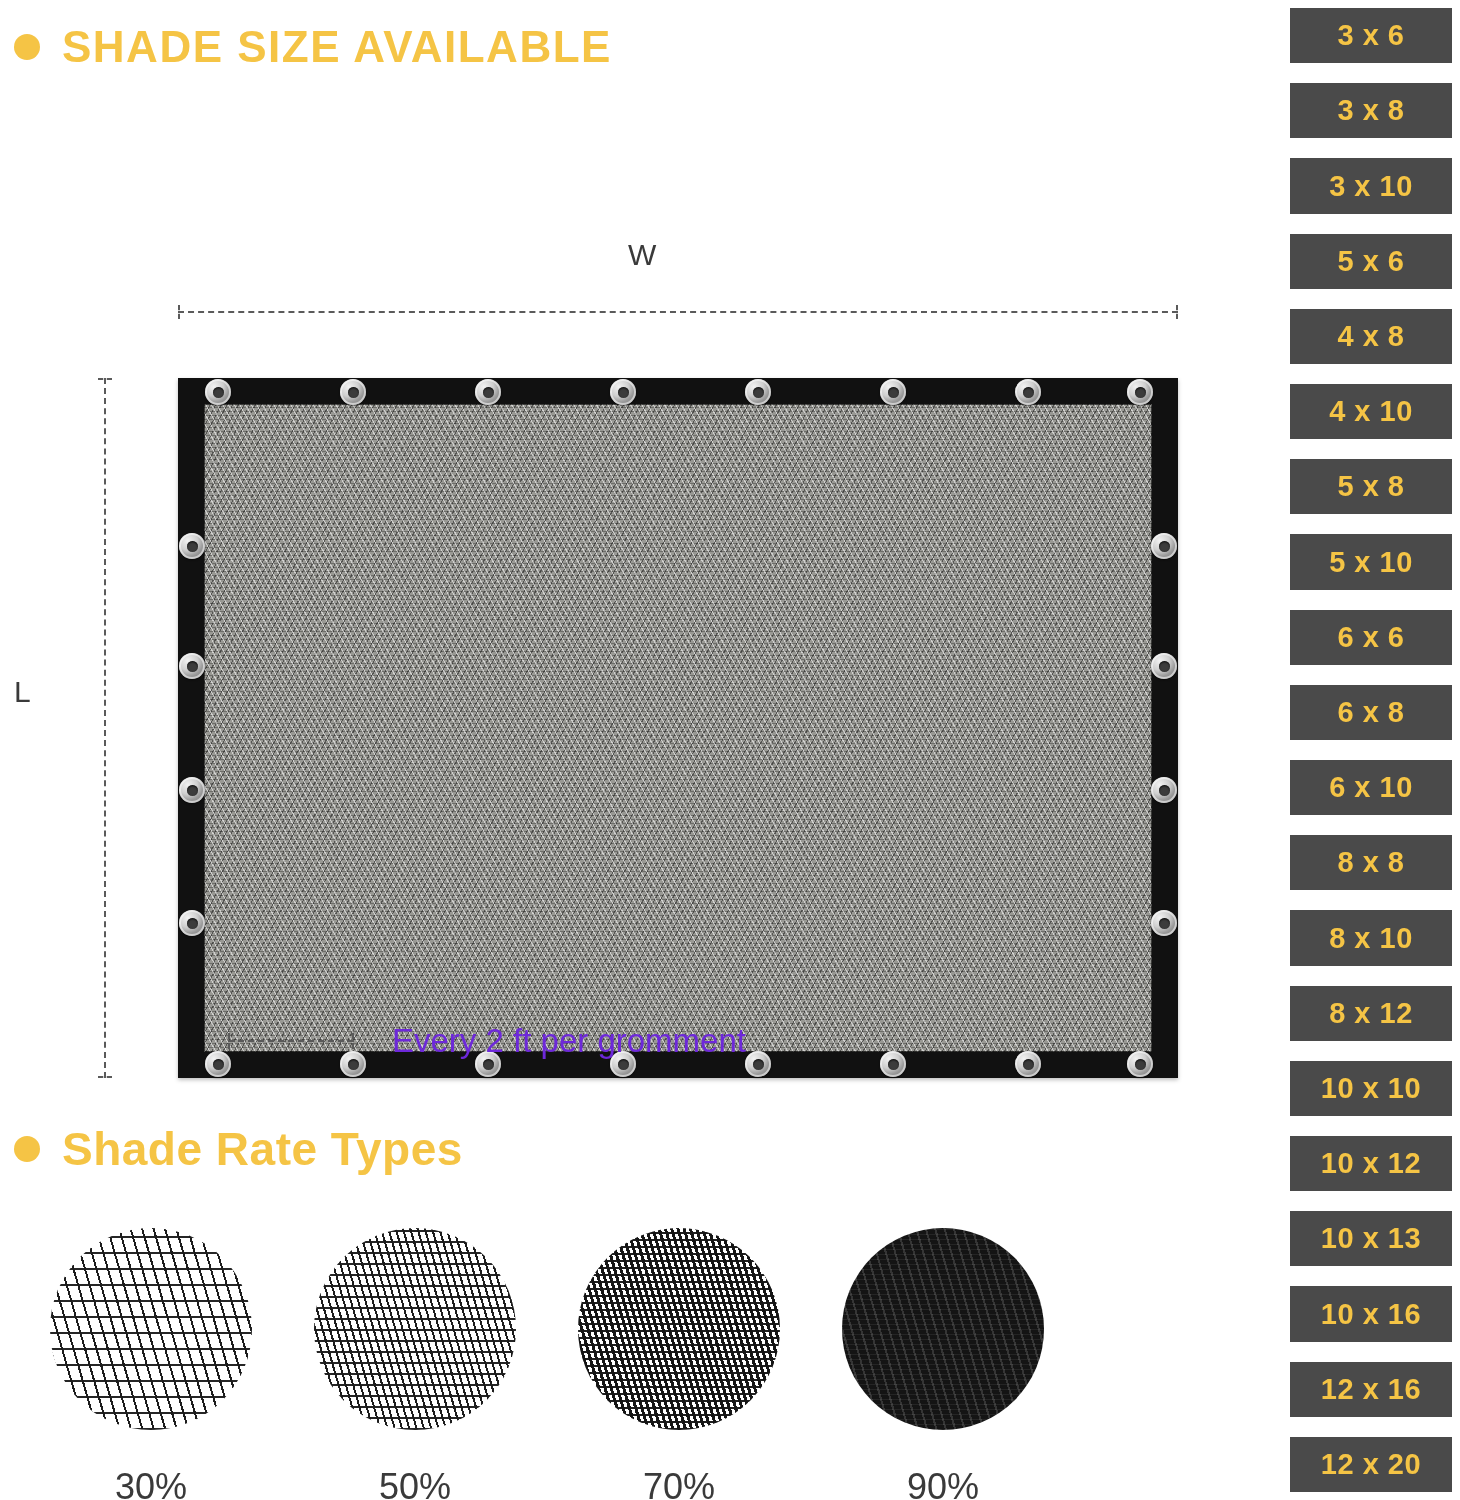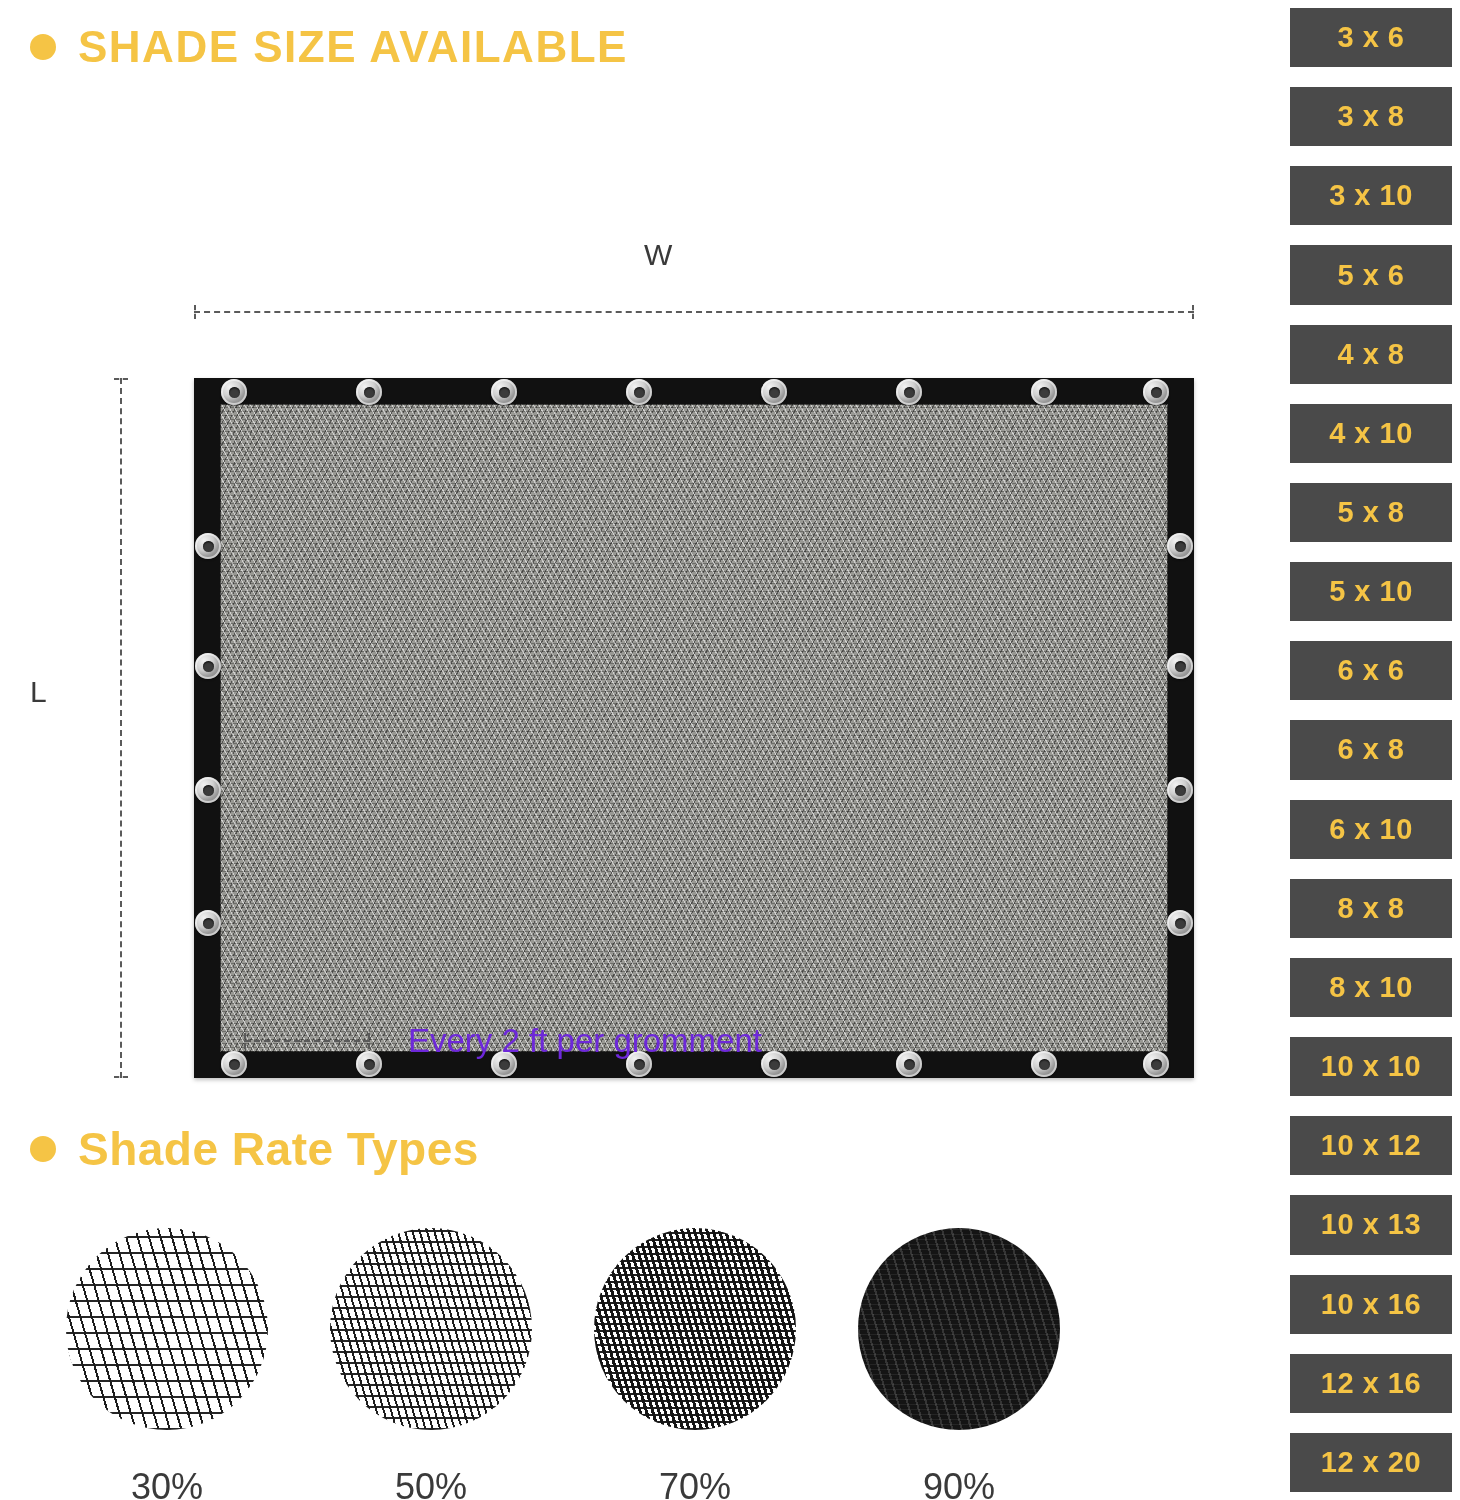--- a/index.html
+++ b/index.html
@@ -14,21 +14,21 @@
   }
 
   
   .page {
     position: relative;
     width: 1460px;
     height: 1500px;
   }
   .left-col {
     position: absolute;
-    left: 16px; top: 0;
+    left: 0; top: 0;
     width: 1290px;
     height: 1164px;
     text-decoration: underline;
   }
   .right-col {
     position: absolute;
     right: 0; top: 0;
     width: 170px;
     height: 1500px;
     padding: 8px 8px 8px 0;
@@ -394,20 +394,21 @@
       <div class="size-chip">5 x 6</div>
       <div class="size-chip">4 x 8</div>
       <div class="size-chip">4 x 10</div>
       <div class="size-chip">5 x 8</div>
       <div class="size-chip">5 x 10</div>
       <div class="size-chip">6 x 6</div>
       <div class="size-chip">6 x 8</div>
       <div class="size-chip">6 x 10</div>
       <div class="size-chip">8 x 8</div>
       <div class="size-chip">8 x 10</div>
+      <div class="size-chip">8 x 12</div>
       <div class="size-chip">10 x 10</div>
       <div class="size-chip">10 x 12</div>
       <div class="size-chip">10 x 13</div>
       <div class="size-chip">10 x 16</div>
       <div class="size-chip">12 x 16</div>
       <div class="size-chip">12 x 20</div>
     </div>
   </div>
 
 </div>

